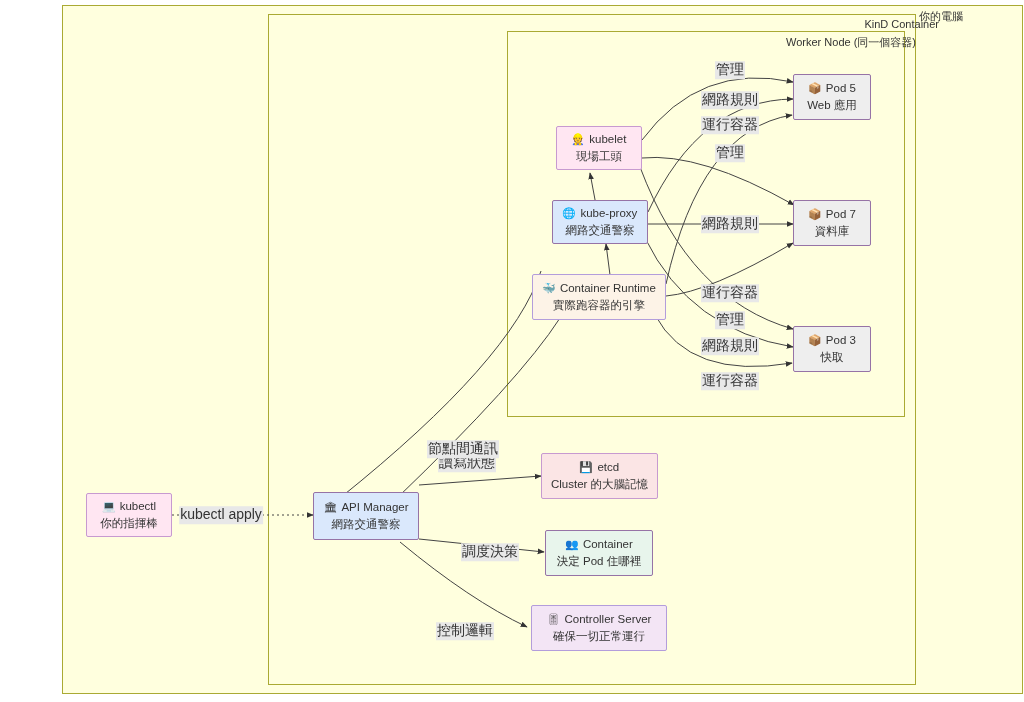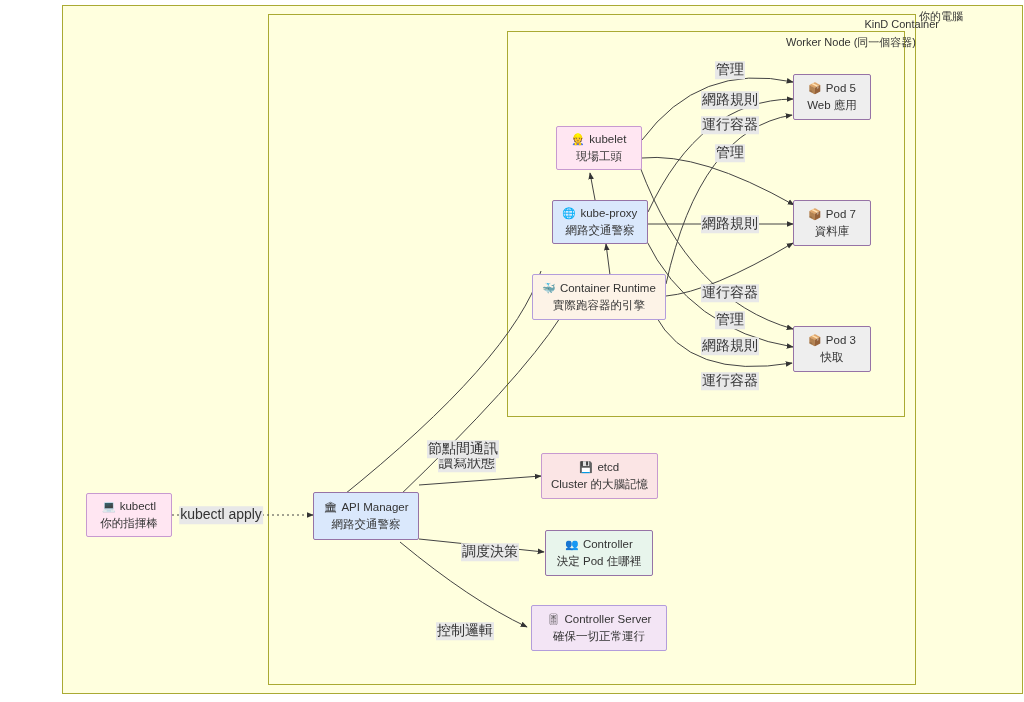--- a/index.html
+++ b/index.html
@@ -156,21 +156,21 @@
     <div class="ln1">
       <span class="emo">💾</span>
       <span>etcd</span>
     </div>
     <div>Cluster 的大腦記憶</div>
   </div>
 
   <div class="node fill-mint" style="left:545px; top:530px; width:108px; height:46px;">
     <div class="ln1">
       <span class="emo">👥</span>
-      <span>Controller</span>
+      <span>Container</span>
     </div>
     <div>決定 Pod 住哪裡</div>
   </div>
 
   <div class="node fill-lilac" style="left:531px; top:605px; width:136px; height:46px;">
     <div class="ln1">
       <span class="emo">🎚</span>
       <span>Controller Server</span>
     </div>
     <div>確保一切正常運行</div>

